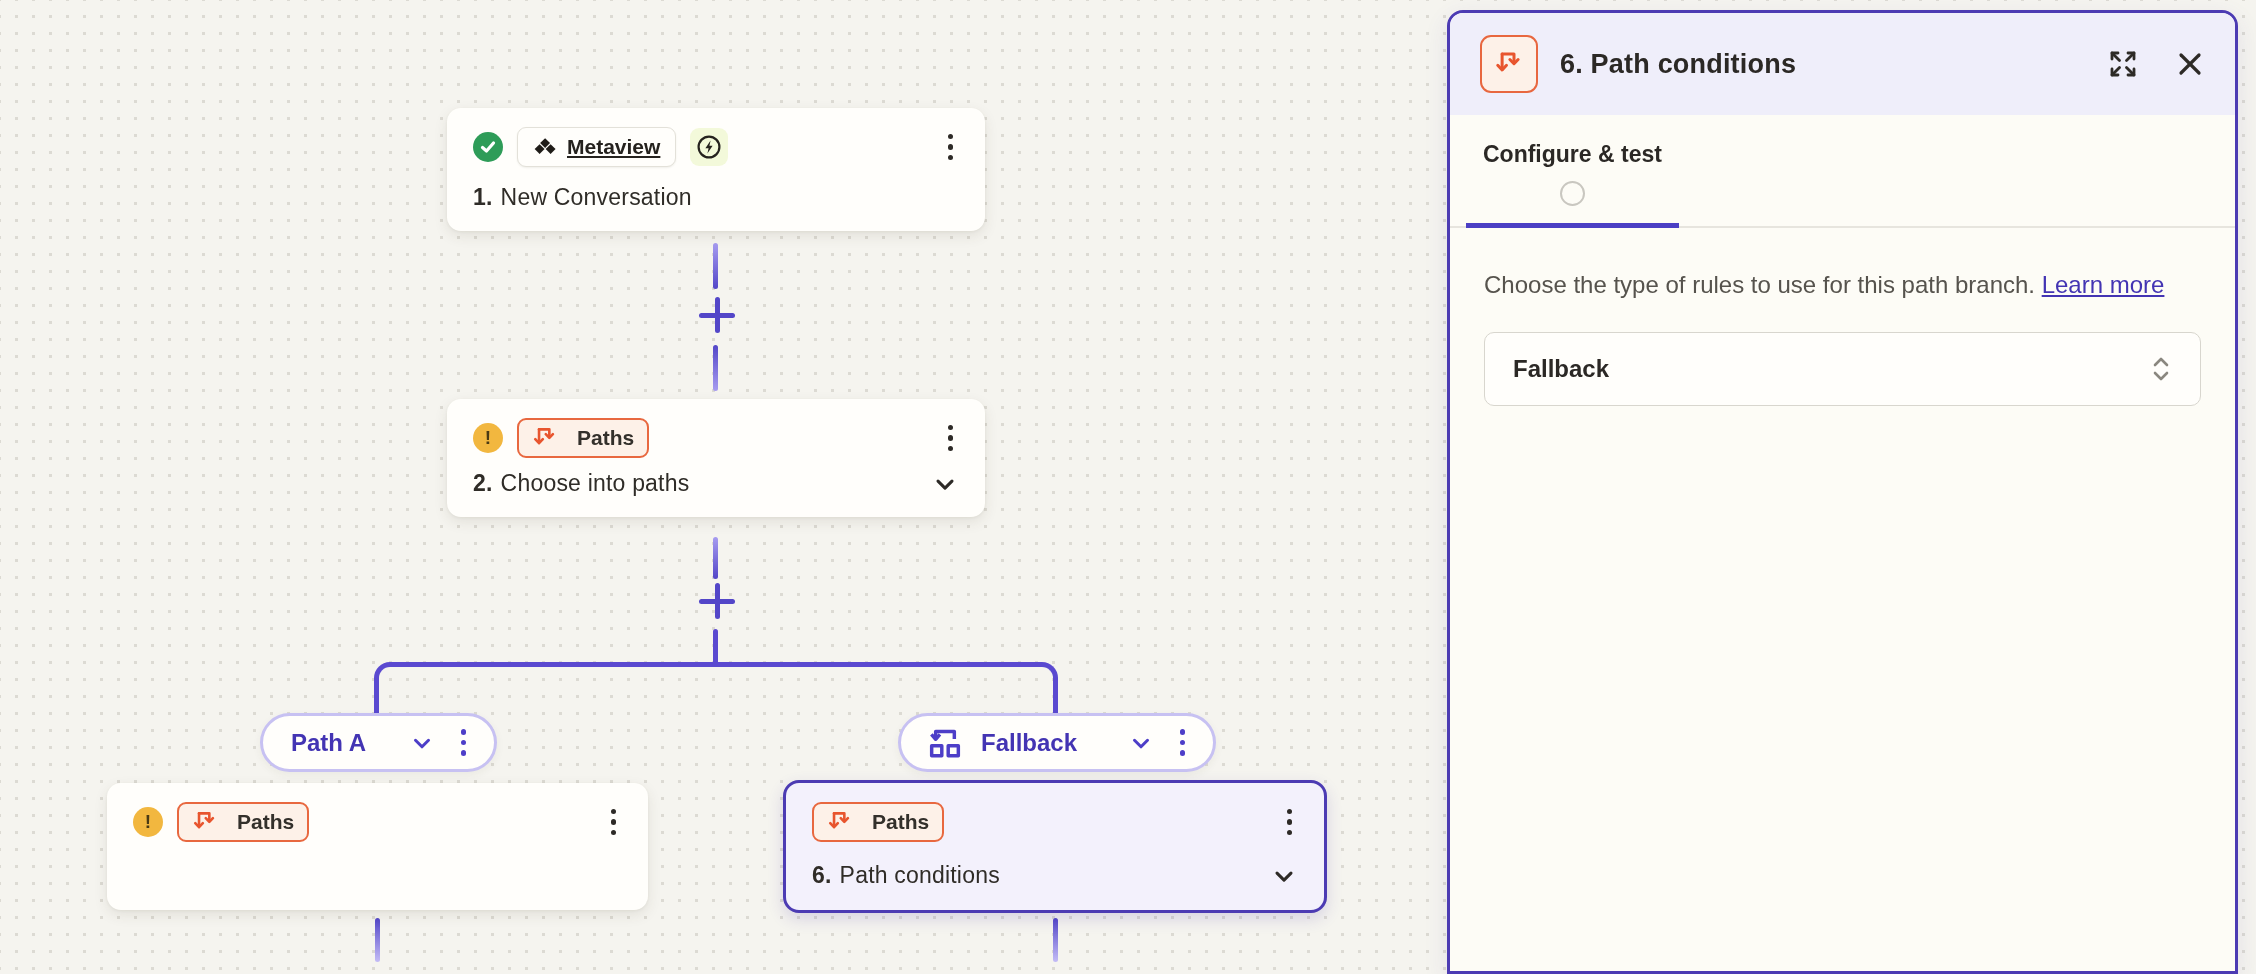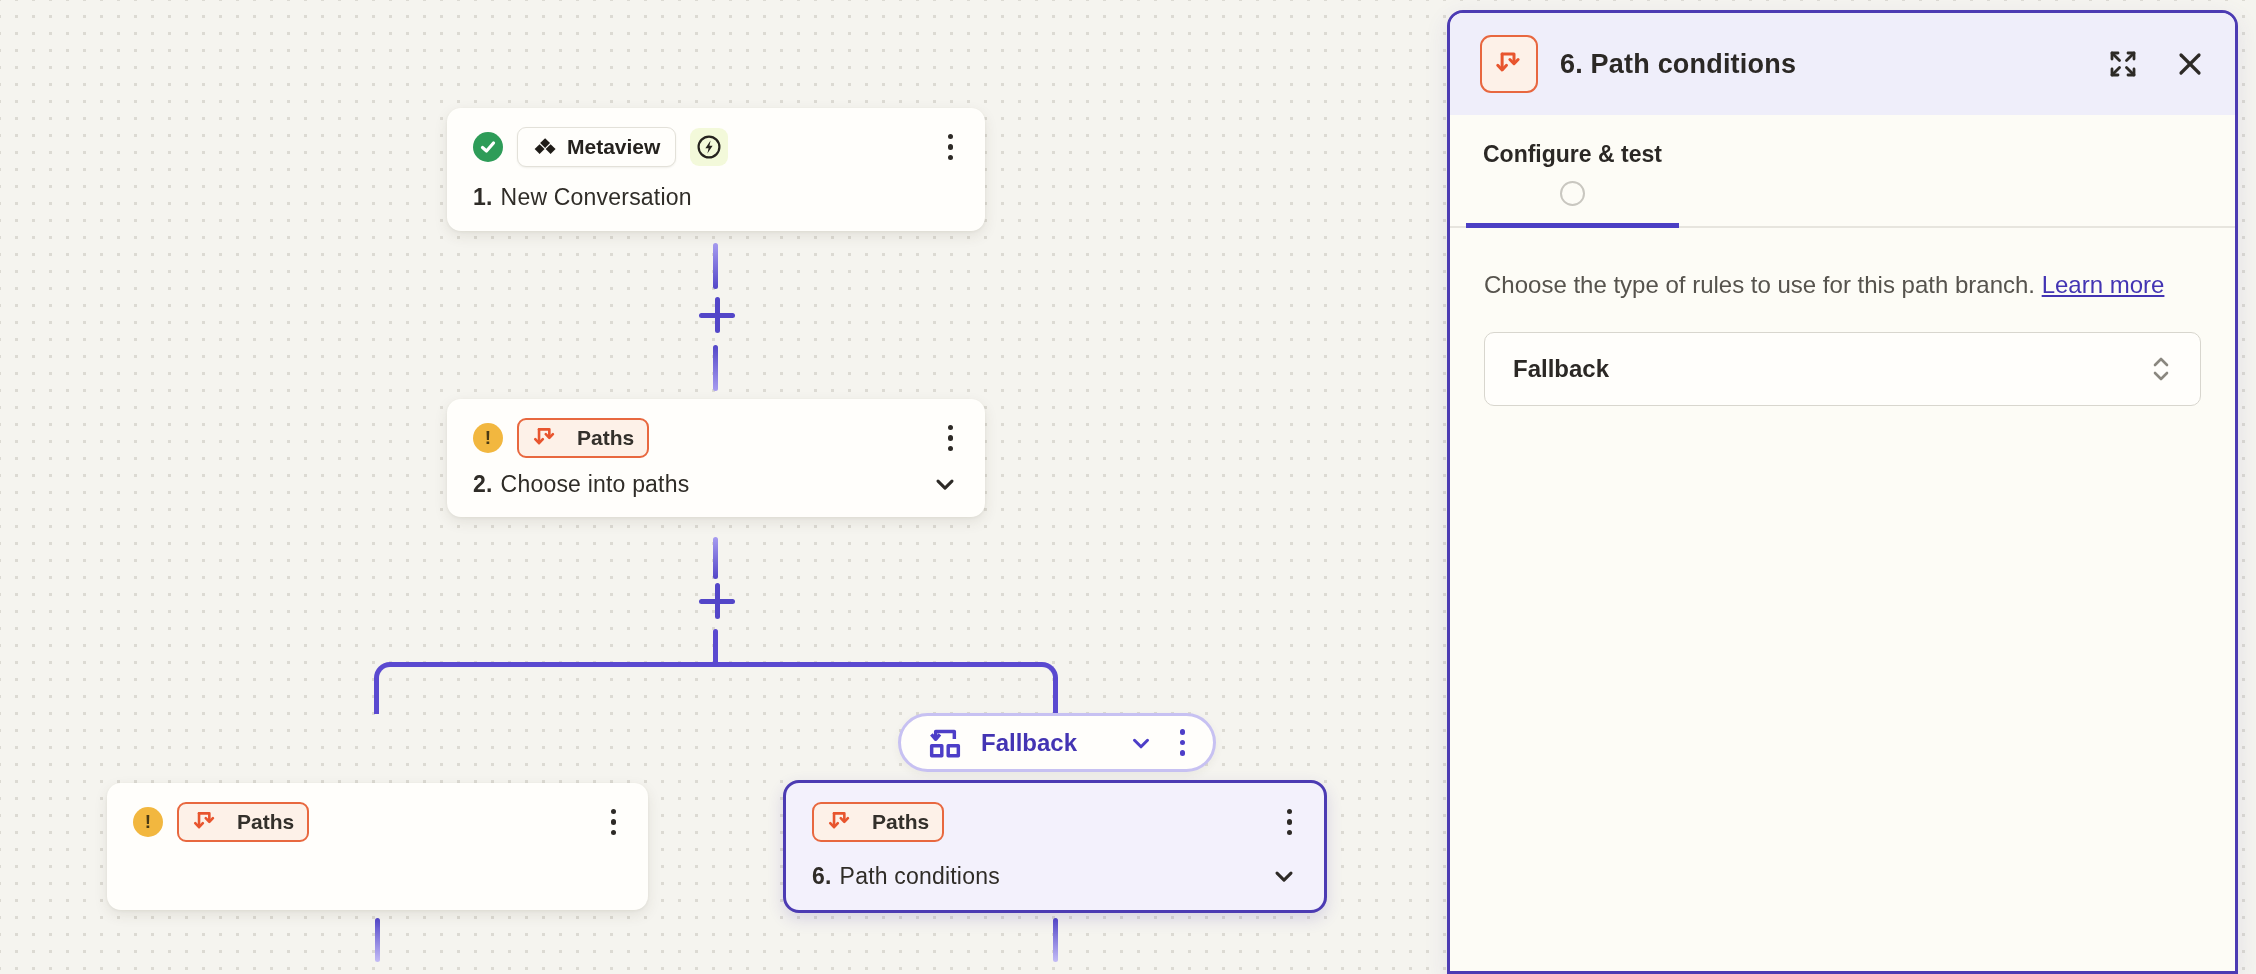--- a/index.html
+++ b/index.html
@@ -9,33 +9,33 @@
   #app { position:relative; width:2256px; height:974px; overflow:hidden;
          background-color:#f5f4ef;
          background-image:radial-gradient(circle, #dcdad3 1.8px, transparent 1.9px);
          background-size:17px 17px; background-position:8px 8px; }
 
   
   .node { position:absolute; background:#fffefb; border-radius:14px;
           box-shadow:0 5px 14px rgba(68,60,40,.10), 0 1px 3px rgba(68,60,40,.06);
           padding:19px 26px 20px 26px; display:flex; flex-direction:column; justify-content:space-between; }
   .node-row1 { display:flex; align-items:center; gap:14px; }
-  .node-row2 { display:flex; align-items:center; margin-top:12px; }
+  .node-row2 { display:flex; margin-top:12px; }
   .node-title { font-size:23px; color:#2f2c27; letter-spacing:.2px; }
   .node-title .num { font-weight:bold; margin-right:8px; }
   .spacer { flex:1; }
 
   .status-circle { width:30px; height:30px; border-radius:50%; display:flex; align-items:center; justify-content:center; flex:0 0 auto; }
   .status-success { background:#2e9c58; }
   .status-warning { background:#f2b73f; color:#4a3a14; font-weight:bold; font-size:19px; }
 
   .app-badge { display:flex; align-items:center; gap:10px; background:#fffefb;
                border:1.5px solid #e3e1d9; border-radius:9px; height:40px; padding:0 15px;
                font-size:21px; font-weight:bold; color:#25221e;
-               box-shadow:0 1px 2px rgba(68,60,40,.08); }
+               box-shadow:0 1px 2px rgba(68,60,40,.08);text-decoration:underline; }
   .bolt-badge { width:38px; height:38px; background:#f3f9da; border-radius:9px;
                 display:flex; align-items:center; justify-content:center; }
 
   .paths-badge { display:flex; align-items:center; gap:19px; background:#fdf1e8;
                  border:2px solid #e8683f; border-radius:9px; height:40px; padding:0 13px;
                  font-size:21px; font-weight:bold; color:#33302b; }
 
   .kebab { display:flex; flex-direction:column; gap:5px; align-items:center; padding:4px 6px; cursor:pointer; }
   .kebab i { width:5.5px; height:5.5px; border-radius:50%; background:#2d2a26; display:block; }
   .kebab.purple i { background:#4d3ec8; }
@@ -167,20 +167,31 @@
       <span class="node-title">
         <span class="num">2.</span><span>Choose into paths</span>
       </span>
       <span class="spacer"></span>
       <svg class="chev" width="28" height="28" viewBox="0 0 24 24">
           <polyline points="6,9.5 12,15.5 18,9.5" fill="none" stroke="#2d2a26" stroke-width="2.6" stroke-linecap="round" stroke-linejoin="round"></polyline>
         </svg>
     </div>
   </div>
 
+  <div class="pill" style="left:260px; top:713px; width:237px;">
+    <span class="pill-label">Path A</span>
+    <svg width="26" height="26" viewBox="0 0 24 24">
+        <polyline points="6,9.5 12,15.5 18,9.5" fill="none" stroke="#4d3ec8" stroke-width="2.8" stroke-linecap="round" stroke-linejoin="round"></polyline>
+      </svg>
+    <span class="kebab purple">
+        <i></i>
+        <i></i>
+        <i></i>
+      </span>
+  </div>
 
   <div class="pill" style="left:898px; top:713px; width:318px;">
     <svg width="32" height="32" viewBox="0 0 24 24">
       <g fill="none" stroke="#4d3ec8" stroke-width="2.6" stroke-linejoin="round">
         <path d="M19 9 V3.3 H5 V8"></path>
         <path d="M1.8 5.6 L5 9.2 L8.2 5.6"></path>
         <rect x="2" y="14" width="7.6" height="7.6"></rect>
         <rect x="14.4" y="14" width="7.6" height="7.6"></rect>
       </g>
     </svg>

